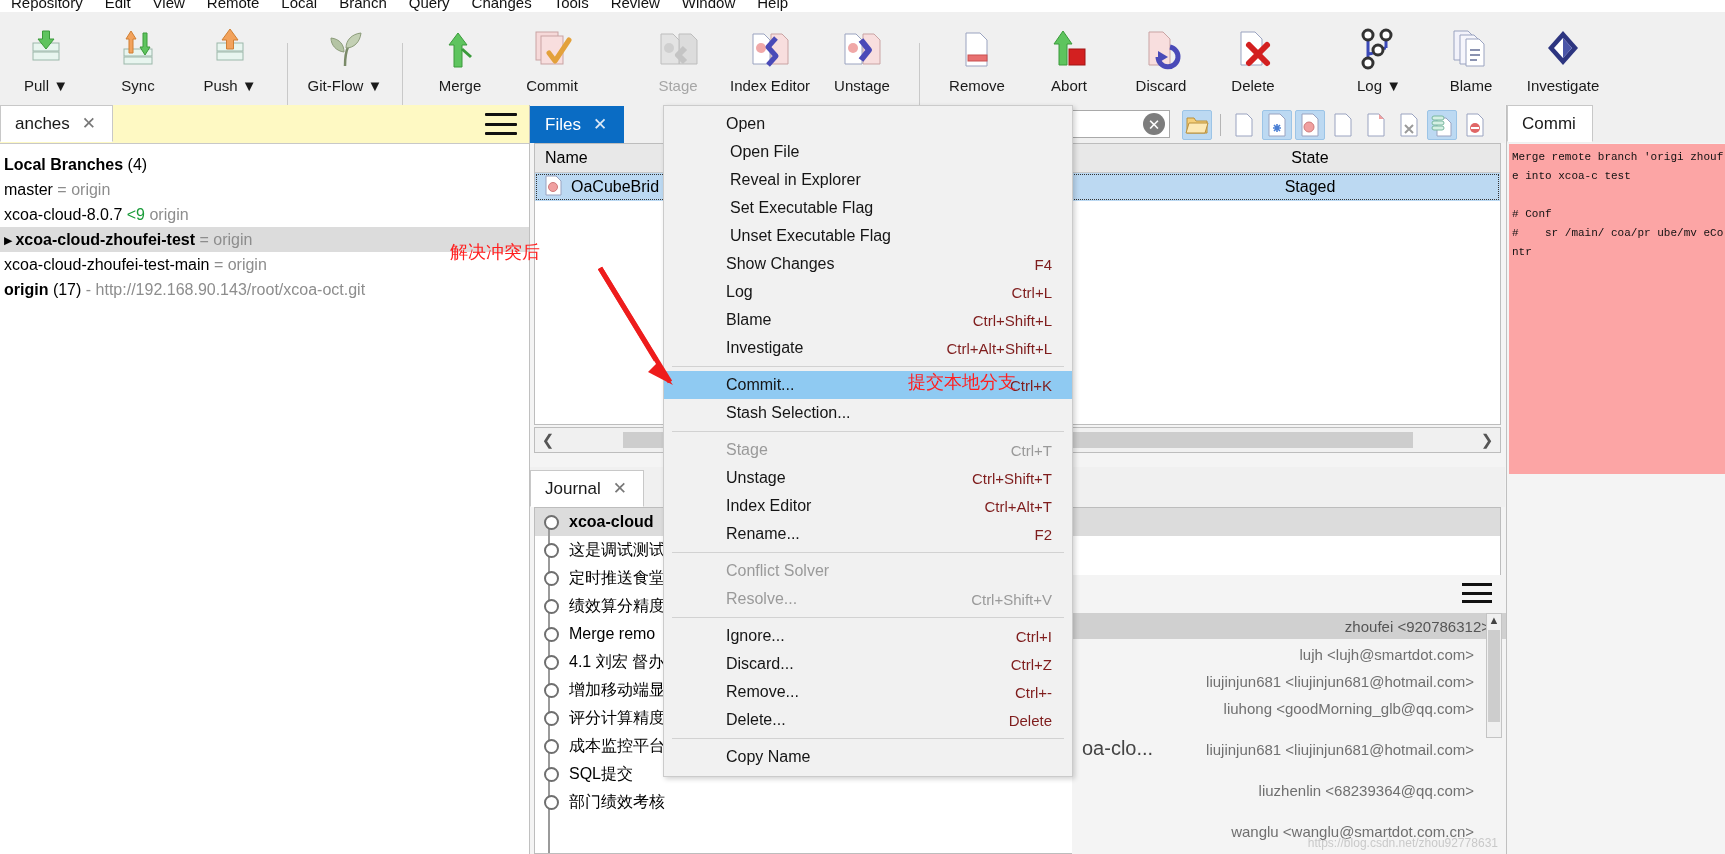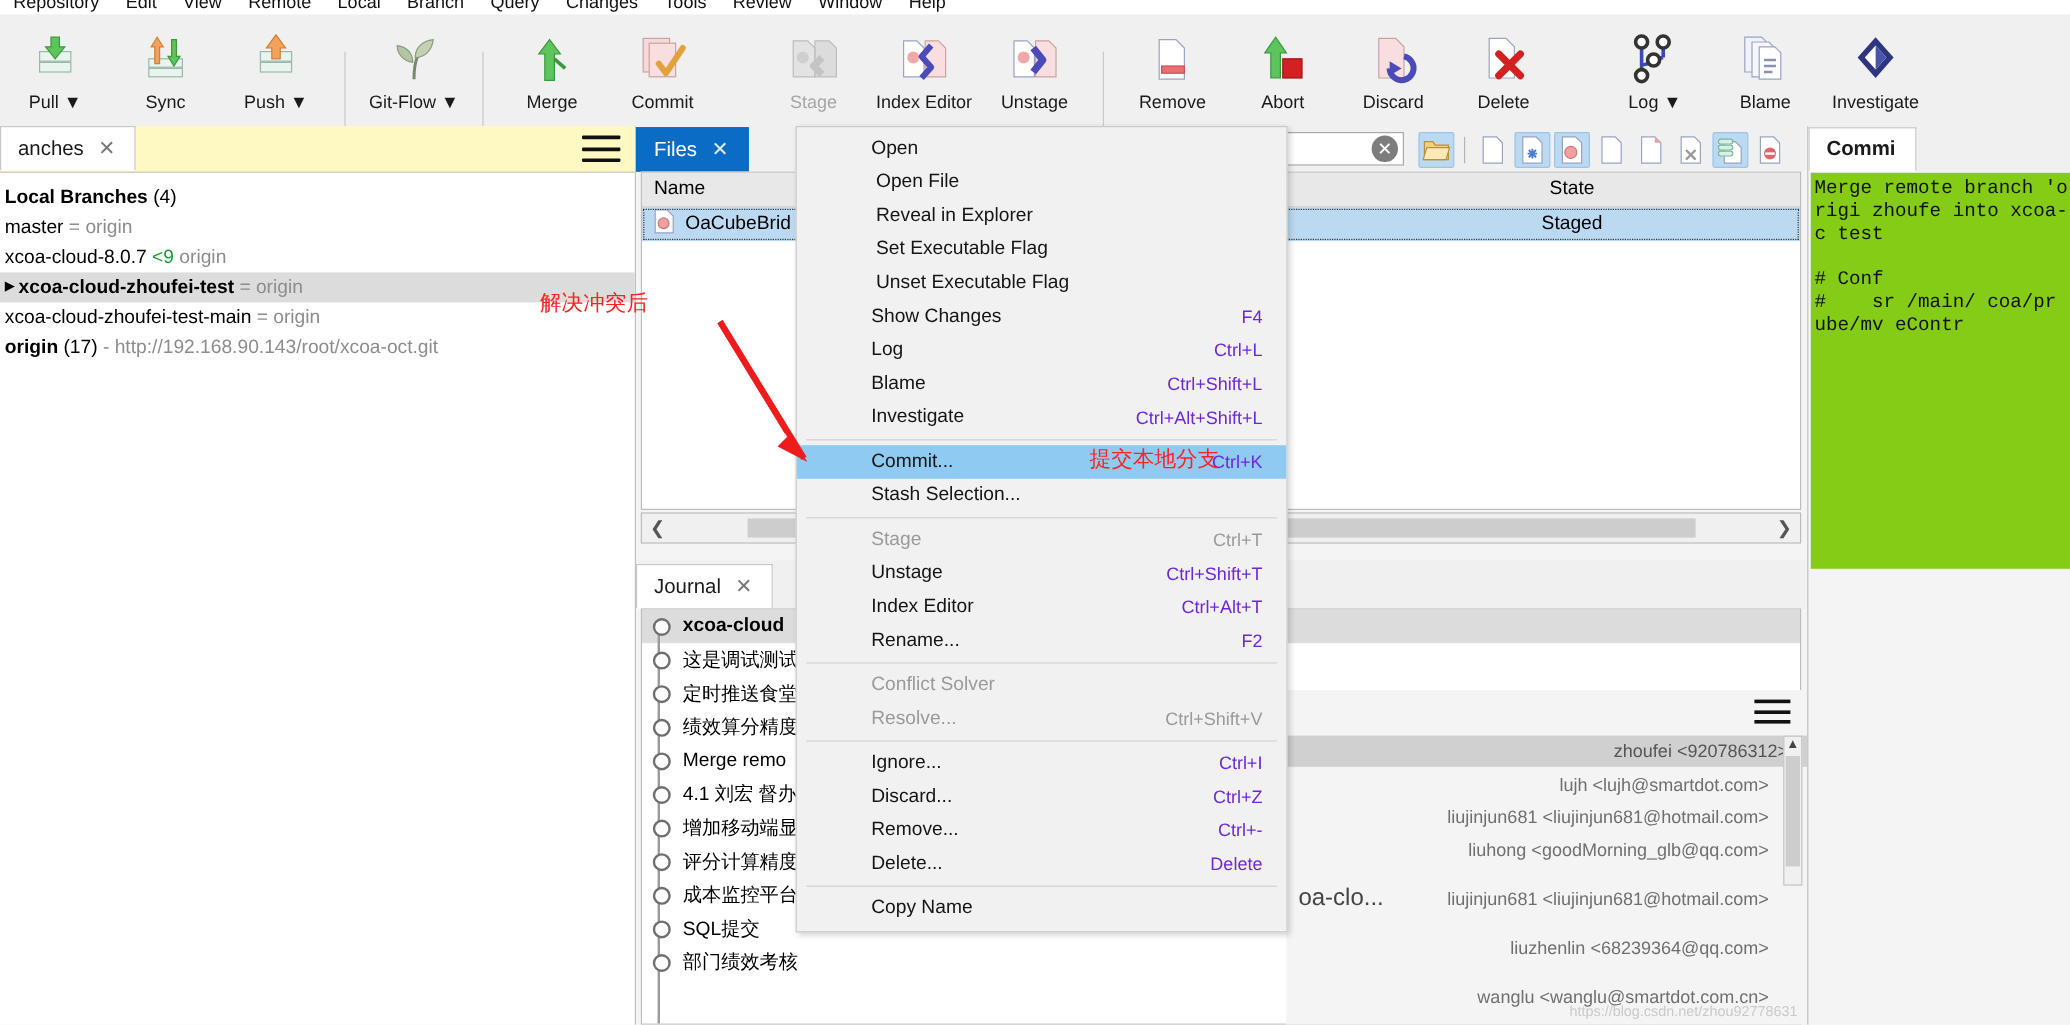--- a/index.html
+++ b/index.html
@@ -112,25 +112,25 @@
   .jlist{position:absolute;left:4px;top:40px;width:967px;bottom:0;background:#fff;border:1px solid #bdbdbd;box-sizing:border-box;overflow:hidden;}
   .jrow{height:28px;display:flex;align-items:center;font-size:16px;padding-left:8px;gap:10px;white-space:nowrap;}
   .jrow.sel{background:#dcdcdc;font-weight:bold;}
   .graphdot{width:16px;display:flex;justify-content:center;position:relative;}
   .graphdot i{width:11px;height:11px;border:2px solid #6f6f6f;border-radius:50%;display:block;background:#fff;}
   .graphdot.mg i{border-radius:50%;}
   .graphline{position:absolute;left:537px;top:40px;width:2px;height:347px;background:#9a9a9a;}
 
   
   .rightpanel{position:absolute;left:1506px;top:0;width:219px;height:749px;background:#f4f4f4;border-left:1px solid #c0c0c0;}
-  .rp-tab{height:38px;background:#f0f0f0;display:flex;align-items:center;font-weight:bold;}
+  .rp-tab{height:38px;background:#f0f0f0;display:flex;align-items:flex-start;}
   .rp-tab .tab{font-size:17px;}
   .rp-msg{
-    position:absolute;left:2px;top:39px;width:217px;height:330px;background:#84cc16;
-    font-family:"Liberation Mono","DejaVu Sans Mono",monospace;font-size:16px;
+    position:absolute;left:2px;top:39px;width:217px;height:330px;background:#fca5a5;
+    font-family:"Liberation Mono","DejaVu Sans Mono",monospace;font-size:11px;
     line-height:19px;padding:4px 0 0 3px;box-sizing:border-box;color:#111;
     white-space:pre-wrap;word-break:break-all;overflow:hidden;
   }
 
   
   .authors{position:absolute;left:1072px;top:470px;width:434px;height:279px;background:#f4f4f4;}
   .auth-hamb{position:absolute;right:14px;top:8px;width:30px;height:20px;display:flex;flex-direction:column;justify-content:space-between;}
   .auth-hamb i{display:block;height:3px;background:#111;}
   .auth-bar{position:absolute;left:0;top:38px;width:434px;height:26px;background:#d0d0d0;display:flex;align-items:center;justify-content:flex-end;padding-right:16px;box-sizing:border-box;font-size:15px;color:#555;}
   .auth-scroll{position:absolute;right:4px;top:38px;width:16px;height:125px;background:#f0f0f0;border:1px solid #c4c4c4;box-sizing:border-box;}
@@ -142,21 +142,21 @@
   .clo-chip{position:absolute;left:10px;top:162px;font-size:20px;color:#444;}
   .watermark{position:absolute;right:8px;bottom:4px;font-size:12px;color:#c9c9c9;white-space:nowrap;}
 
   
   .ctxmenu{
     position:absolute;left:663px;top:105px;width:410px;
     background:#f1f1f1;border:1px solid #cbcbcb;box-shadow:2px 2px 5px rgba(0,0,0,.18);
     padding:4px 0 0 0;box-sizing:border-box;overflow:hidden;height:672px;
   }
   .cmi{height:28px;display:flex;align-items:center;font-size:16px;color:#151515;padding-left:62px;padding-right:20px;position:relative;}
-  .cmi .sc{margin-left:auto;font-size:15px;color:#6d28d9;white-space:nowrap;}
+  .cmi .sc{margin-left:auto;font-size:15px;color:#7f1d1d;white-space:nowrap;}
   .cmi.dis{color:#9a9a9a;}
   .cmi.dis .sc{color:#9a9a9a;}
   .cmi.hl{background:#8fcaf2;}
   .cmi.ind{padding-left:66px;}
   .cmsep{height:1px;background:#d2d2d2;margin:4px 8px;}
 
   
   .annot-text{
     position:absolute;left:450px;top:240px;color:#ff2020;font-size:18px;
     white-space:nowrap;font-family:"DejaVu Sans",sans-serif;

